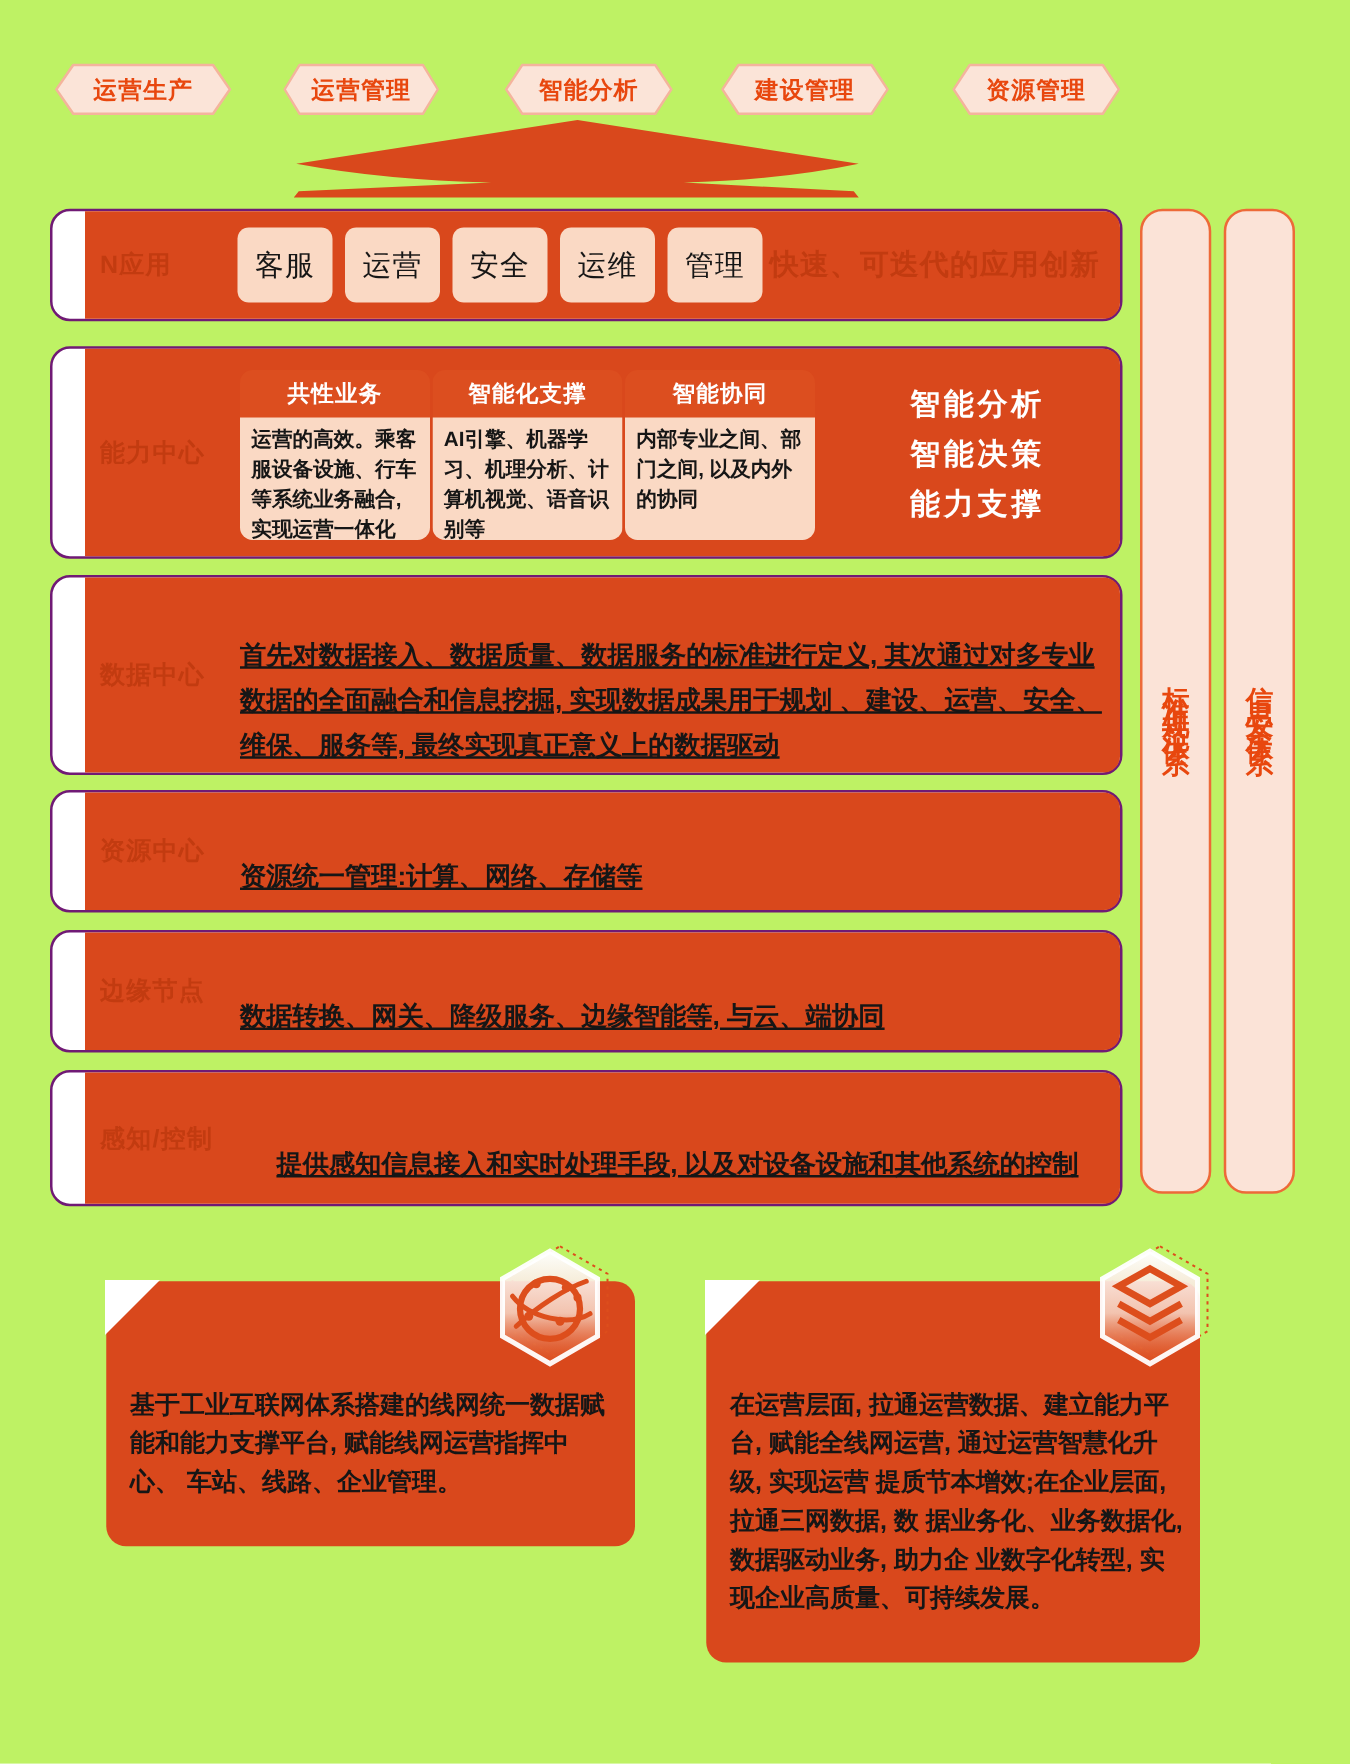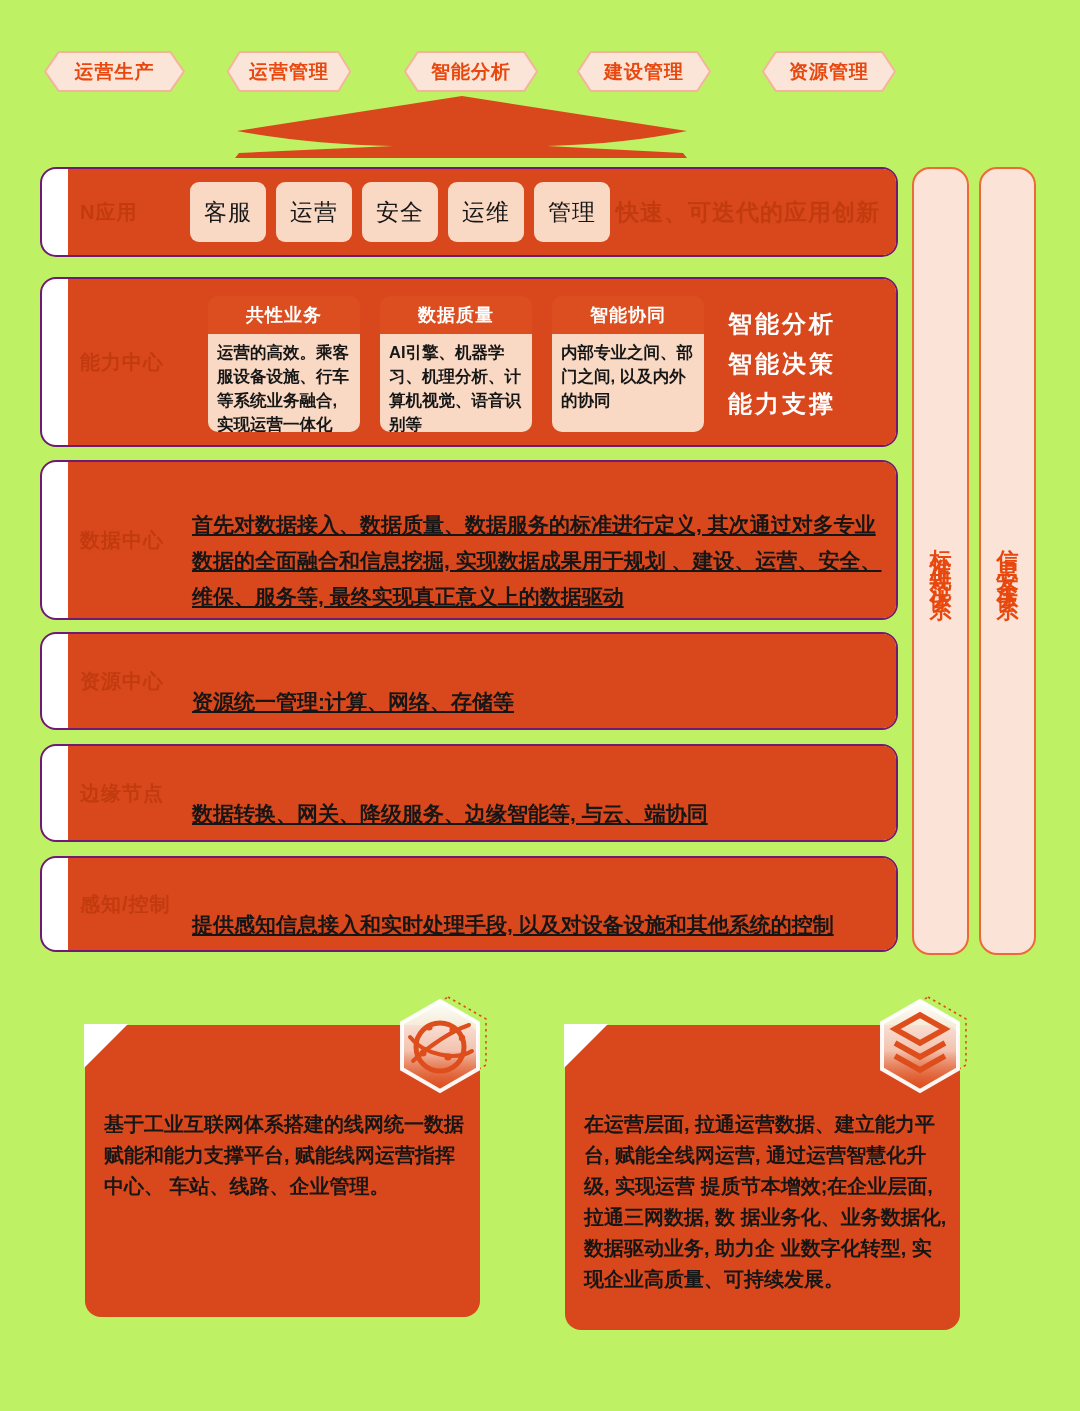--- a/index.html
+++ b/index.html
@@ -32,34 +32,34 @@
   }
   .bar-label{
     position:absolute;left:12px;top:50%;transform:translateY(-50%);
     color:#C23B10;font-size:20px;font-weight:bold;white-space:nowrap;letter-spacing:1px;
   }
   .bar.l1{top:167px;height:90px;}
   .bar.l2{top:277px;height:170px;}
   .bar.l3{top:460px;height:160px;}
   .bar.l4{top:632px;height:98px;}
   .bar.l5{top:744px;height:98px;padding-left:38px;}
-  .bar.l6{top:856px;height:96px;}
+  .bar.l6{top:856px;height:109px;text-align:center;}
   
   .chips{position:absolute;left:122px;top:13px;display:flex;gap:10px;}
   .chip{
     width:76px;height:60px;background:#FAD9C4;border-radius:9px;
     display:flex;align-items:center;justify-content:center;
     color:#161616;font-size:23px;letter-spacing:1px;
   }
   .app-note{
     position:absolute;right:16px;top:50%;transform:translateY(-50%);
     color:#C23B10;font-size:23px;font-weight:bold;white-space:nowrap;letter-spacing:1px;
   }
   
-  .cards{position:absolute;left:140px;top:17px;display:flex;gap:20px;}
+  .cards{position:absolute;left:124px;top:17px;display:flex;gap:2px;}
   .card{width:152px;height:136px;border-radius:10px;overflow:hidden;display:flex;flex-direction:column;box-sizing:border-box;}
   .card-h{
     height:38px;flex:0 0 38px;background:#DC4E1F;display:flex;align-items:center;justify-content:center;
     color:#ffffff;font-size:18px;font-weight:bold;letter-spacing:1px;
   }
   .card-b{
     flex:1;background:#FAD9C4;color:#161616;
     font-size:16.5px;line-height:24px;font-weight:bold;padding:6px 9px;
   }
   .side-note{
@@ -82,21 +82,21 @@
   .pillar-text{
     writing-mode:vertical-rl;text-orientation:upright;
     color:#E8470E;font-size:22px;font-weight:bold;letter-spacing:10px;
   }
   
   .footer-box{position:absolute;background:#D9481C;border-radius:16px;}
   .footer-box::before{ 
     content:"";position:absolute;top:-1px;left:-1px;width:0;height:0;
     border-top:44px solid #ffffff;border-right:44px solid transparent;
   }
-  .footer-box.f1{left:85px;top:1025px;width:395px;height:292px;}
+  .footer-box.f1{left:85px;top:1025px;width:395px;height:212px;padding-left:28px;}
   .footer-box.f2{left:565px;top:1025px;width:395px;height:305px;}
   .footer-text{
     position:absolute;left:19px;right:13px;top:64px;
     color:#161616;font-size:20px;font-weight:bold;line-height:31px;
   }
   .hex-icon{position:absolute;width:100px;height:104px;z-index:3;}
   .hex-icon.i1{left:390px;top:993px;}
   .hex-icon.i2{left:870px;top:993px;}
 </style>
 </head>
@@ -155,21 +155,21 @@
 
   <section class="bar l2">
     <div class="bar-inner">
       <span class="bar-label">能力中心</span>
       <div class="cards">
         <div class="card">
           <div class="card-h">共性业务</div>
           <div class="card-b">运营的高效。乘客服设备设施、行车等系统业务融合,实现运营一体化</div>
         </div>
         <div class="card">
-          <div class="card-h">数据质量</div>
+          <div class="card-h">智能化支撑</div>
           <div class="card-b">AI引擎、机器学习、机理分析、计算机视觉、语音识别等</div>
         </div>
         <div class="card">
           <div class="card-h">智能协同</div>
           <div class="card-b">内部专业之间、部门之间, 以及内外的协同</div>
         </div>
       </div>
       <div class="side-note">
         <div>智能分析</div>
         <div>智能决策</div>

